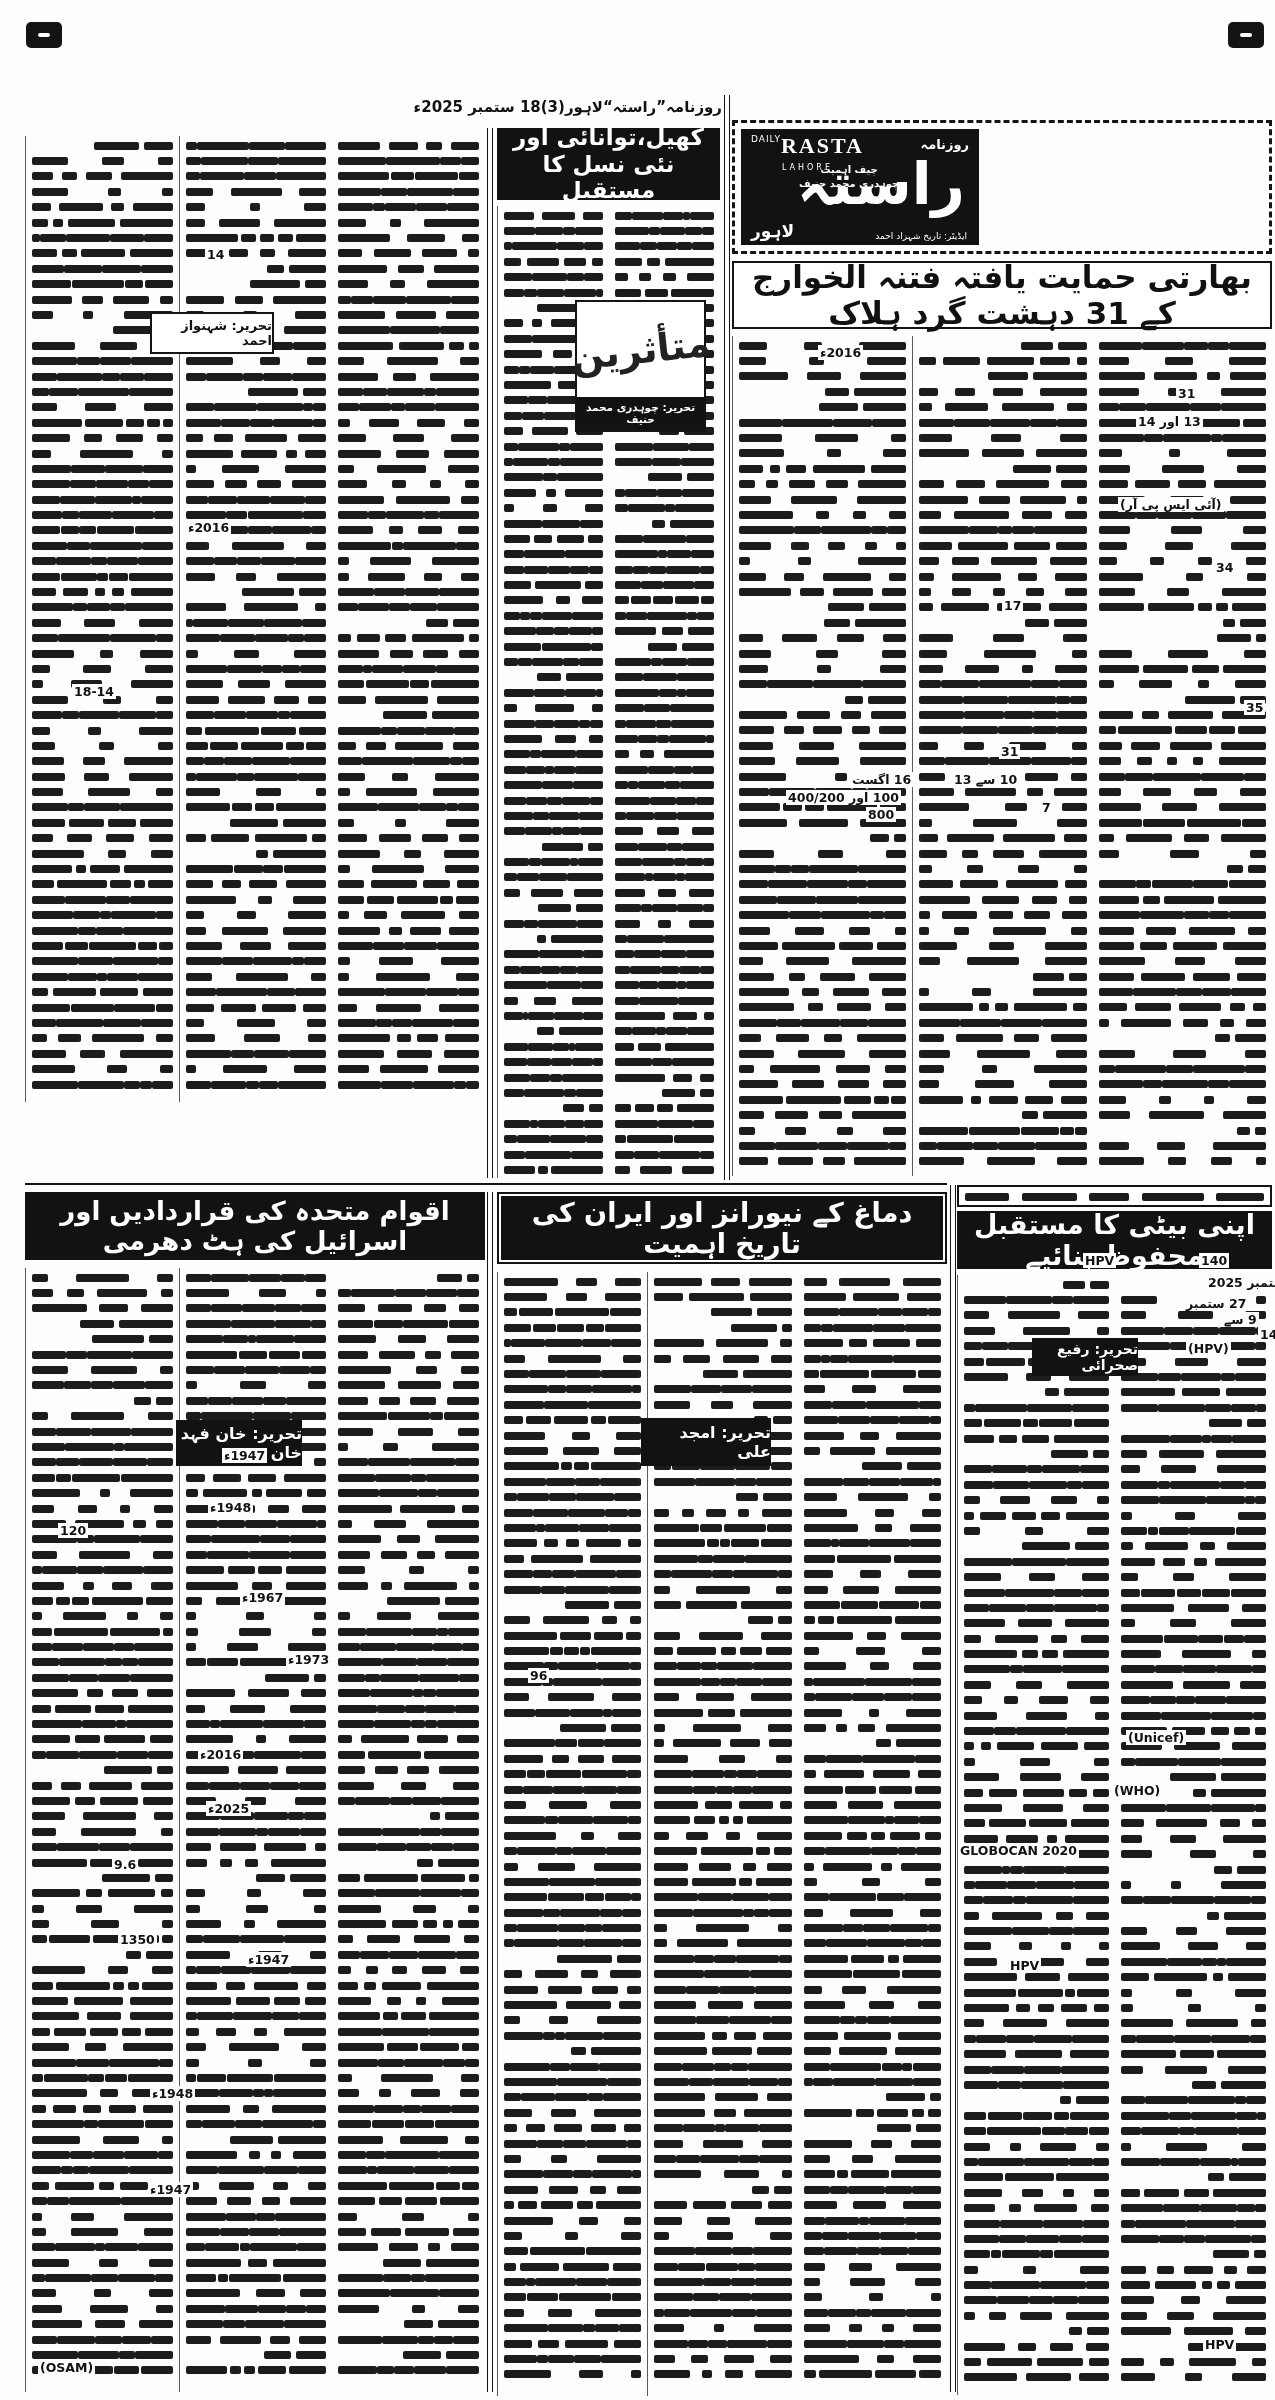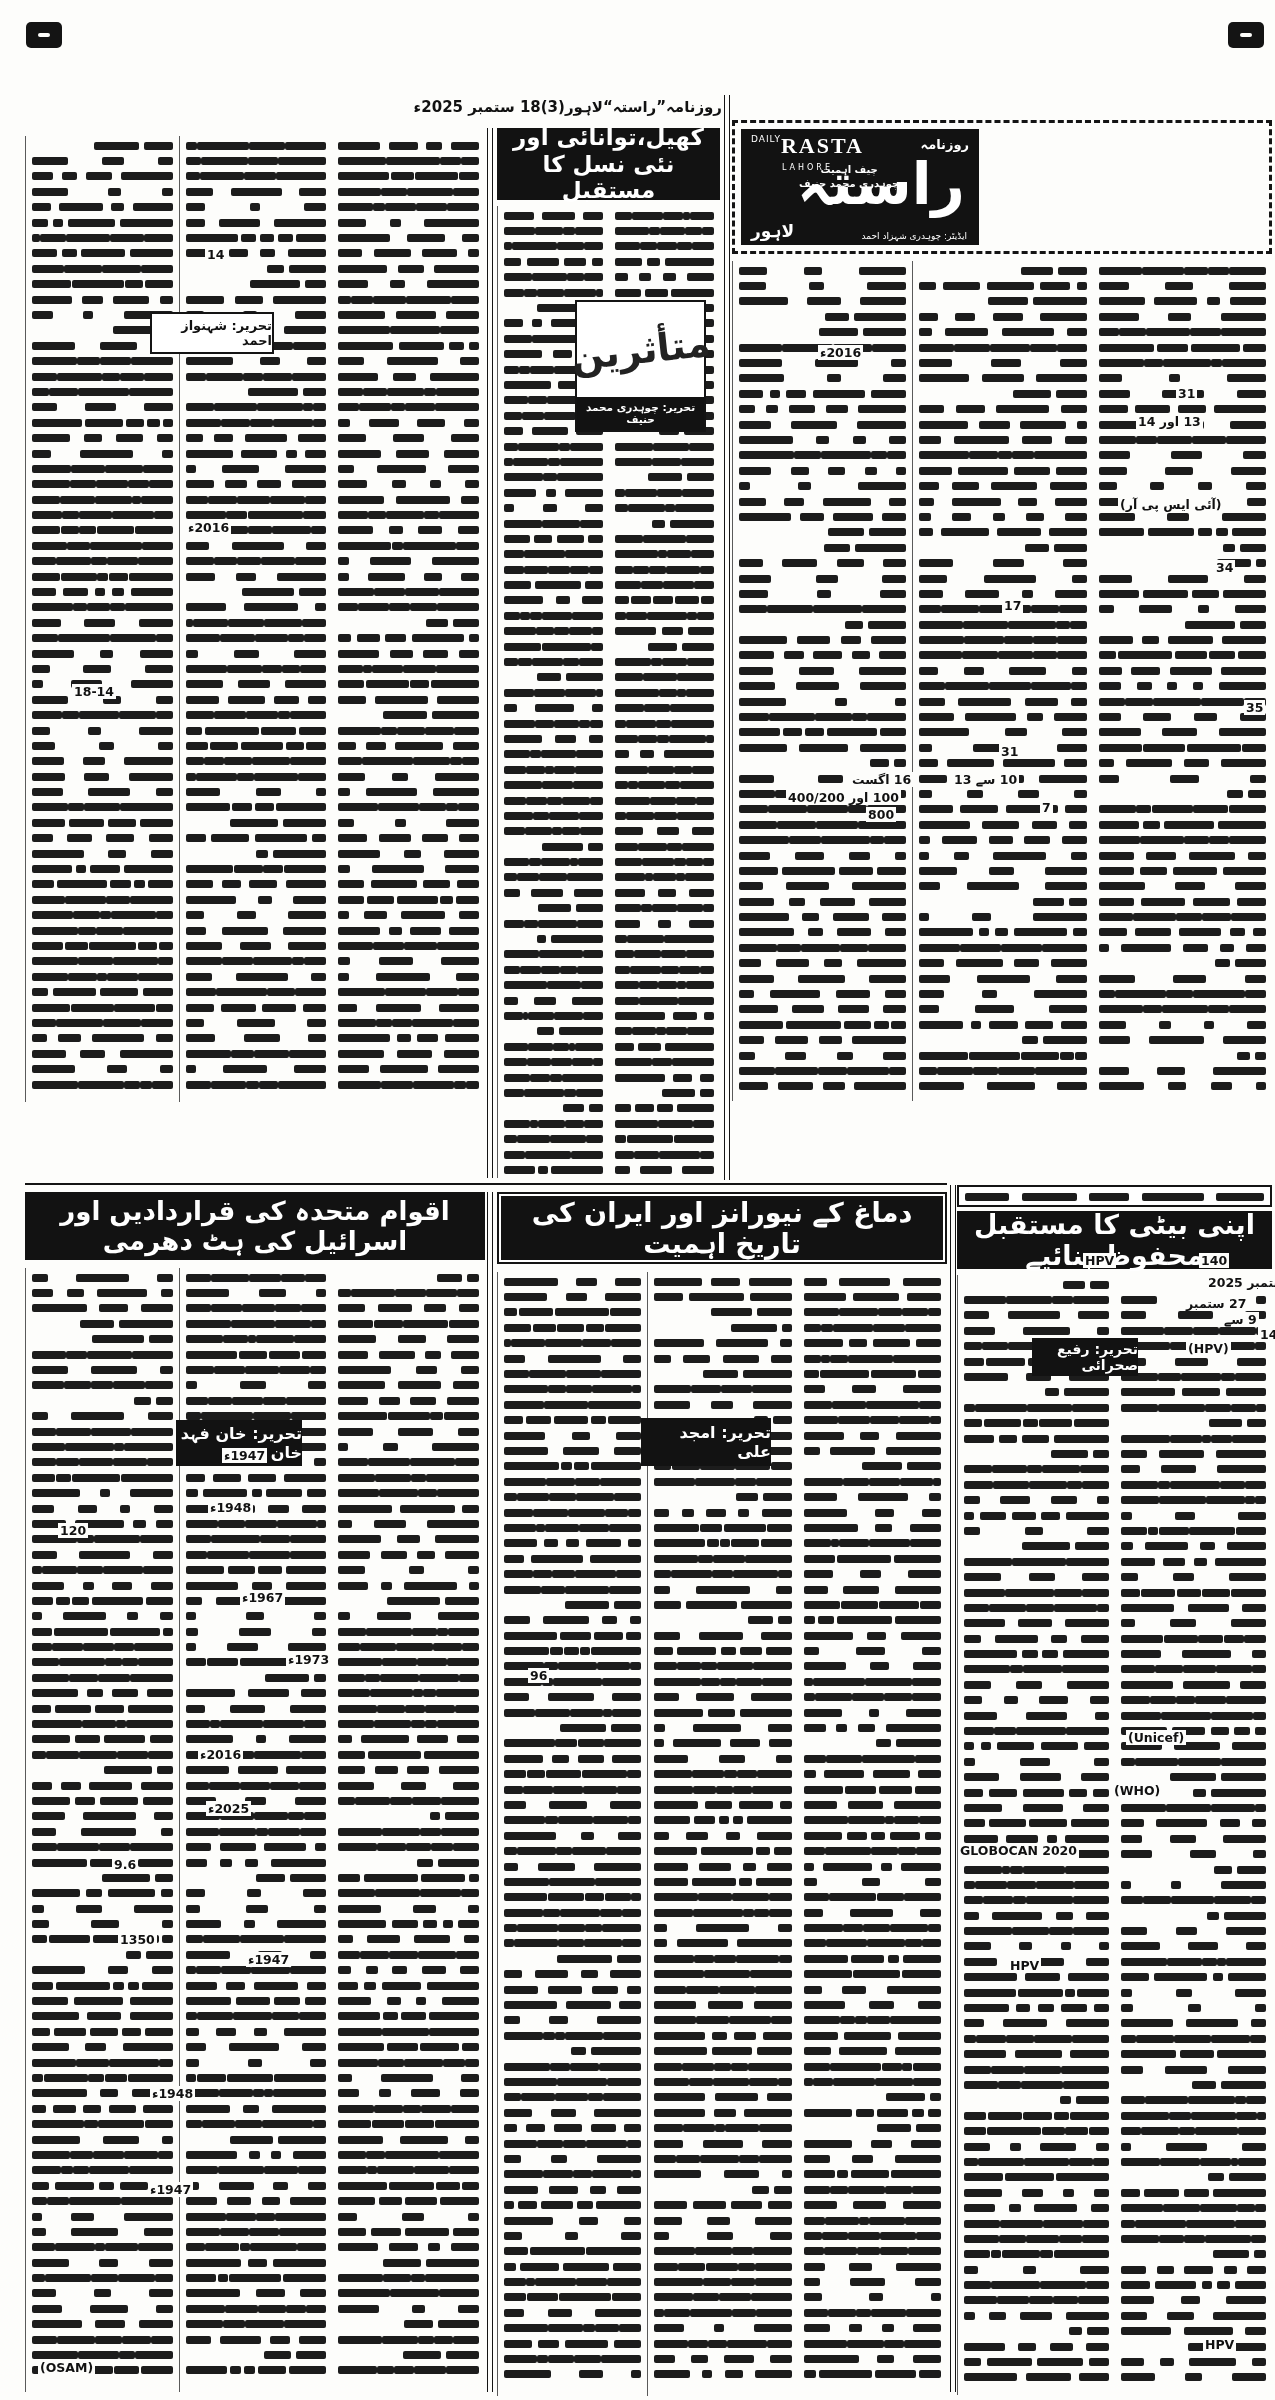--- a/index.html
+++ b/index.html
@@ -1913,23 +1913,24 @@
           <span class="daily">DAILY</span><span class="rasta-latin">RASTA</span><br>
           <span class="lahore-latin">LAHORE</span>
         </div>
         <div class="rozname urdu">روزنامہ</div>
         <div class="rasta-urdu urdu">راستہ</div>
         <div class="chief urdu">
           <span>چیف اہمیت</span><br>
           <span>چوہدری محمد حنیف</span>
         </div>
         <div class="city urdu">لاہور</div>
-        <div class="editorline urdu">ایڈیٹر: چوہدری شہزاد احمد</div>
+        <div class="editorline urdu">ایڈیٹر: تاریخ شہزاد احمد</div>
       </div>
     </div>
+    <div class="headline-box urdu" style="margin-top:7px;height:64px;">بھارتی حمایت یافتہ فتنہ الخوارج کے 31 دہشت گرد ہلاک</div>
     <div class="cols" style="margin-top:7px;height:840px;">
       <div class="col">
           <div class="tl">
             <i style="width:47px"></i>
             <i style="width:18px"></i>
             <i style="width:28px"></i>
           </div>
           <div class="tl">
             <i style="width:39px"></i>
             <i style="width:15px"></i>

